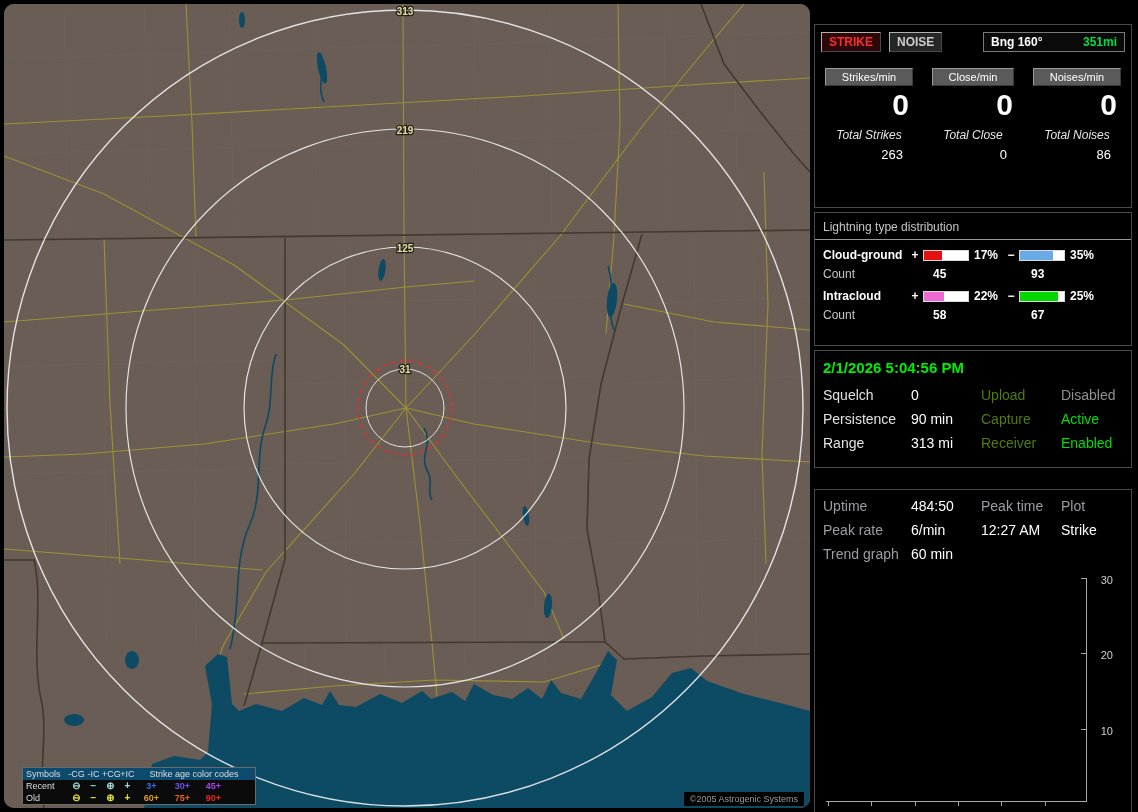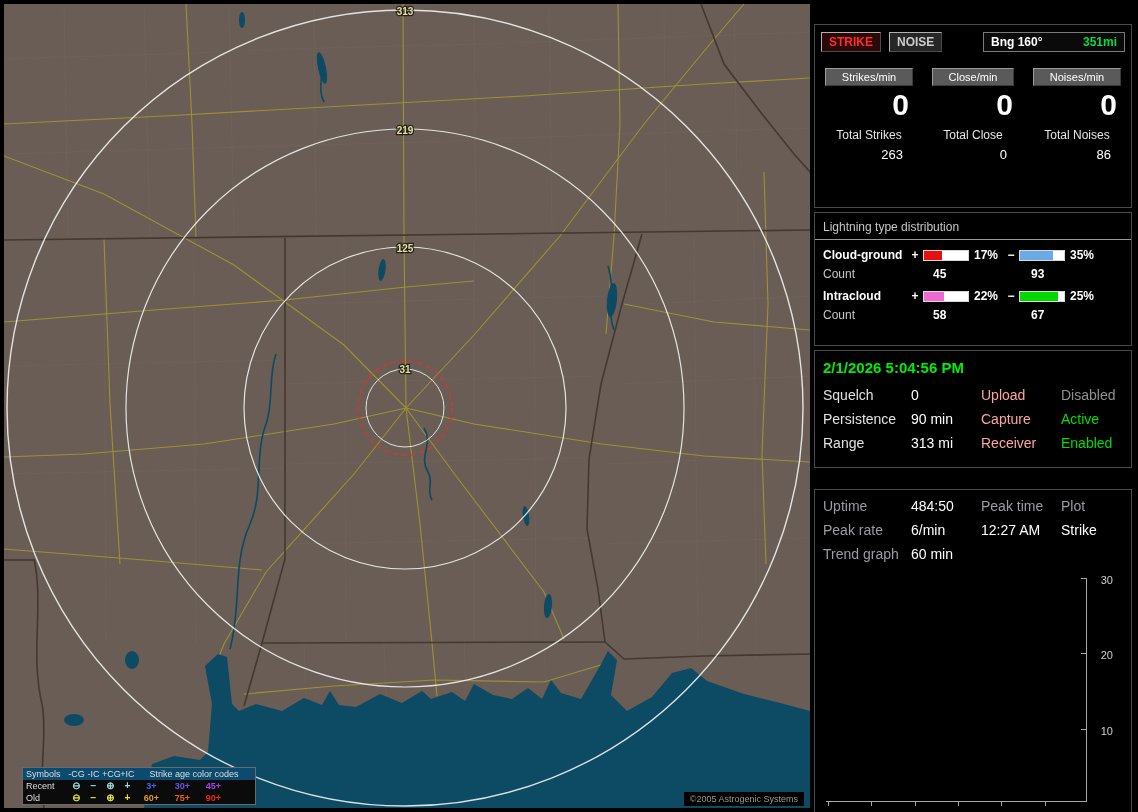--- a/index.html
+++ b/index.html
@@ -1,21 +1,21 @@
 <!DOCTYPE html>
 <html><head>
 <meta charset="utf-8">
 <style>
   * { margin:0; padding:0; box-sizing:border-box; }
   html,body { width:1138px; height:812px; background:#000; overflow:hidden;
               font-family:"Liberation Sans", sans-serif; }
 
   
   .map { position:absolute; left:4px; top:4px; width:806px; height:804px;
-         background:#695d55; overflow:hidden; }
+         background:#695d55; overflow:hidden;border-radius:10px; }
   .map svg { position:absolute; left:0; top:0; }
   .ring-label { font:bold 10px "Liberation Sans", sans-serif; fill:#e6dfa0;
                 paint-order:stroke; stroke:rgba(0,0,0,.65); stroke-width:2.5px; }
   .copyright { position:absolute; right:6px; bottom:2px; background:#000;
                color:#9a9a9a; font-size:9px; padding:2px 6px; }
 
   
   .legend { position:absolute; left:18px; bottom:3px; width:234px;
             background:#0b0b0b; border:1px solid #6a6a6a; font-size:9px; color:#ddd; }
   .lg-head { display:flex; background:#0c4a6e; padding:1px 3px; align-items:center; }
@@ -46,21 +46,21 @@
          display:flex; justify-content:space-between; }
 
   
   .stats-row { display:flex; margin-top:15px; padding:0 2px; }
   .stat-col { flex:1; text-align:center; }
   .chip { display:inline-block; background:#5a5a5a; color:#fff; font-size:11px;
           padding:2px 16px; min-width:72px;
           border:1px solid; border-color:#9c9c9c #3a3a3a #3a3a3a #9c9c9c; }
   .rate { font-size:30px; font-weight:bold; color:#fff; text-align:right;
           padding-right:12px; margin-top:3px; line-height:1.05; }
-  .total-label { font-size:12px; color:#e6e6e6; margin-top:7px; }
+  .total-label { font-size:12px; color:#e6e6e6; margin-top:7px;font-style:italic; }
   .total-val { font-size:13px; color:#fff; text-align:right; padding-right:18px; margin-top:5px; }
 
   
   .dist-title { color:#c6c6c6; font-size:12px; padding:7px 8px 5px;
                 border-bottom:1px solid #9a9a9a; }
   .dist-row { display:flex; align-items:center; padding:8px 8px 0; }
   .dist-name { width:86px; color:#fff; font-weight:bold; font-size:12px; }
   .sign { width:12px; color:#fff; font-weight:bold; text-align:center; font-size:12px; }
   .bar { width:46px; height:11px; background:#fff; border:1px solid #d8d8d8;
          margin:0 2px; position:relative; }
@@ -69,21 +69,21 @@
   .count-row { display:flex; padding:5px 8px 0; }
   .count-label { width:86px; color:#c6c6c6; font-size:12px; }
   .count-val { width:98px; color:#fff; font-weight:bold; font-size:12px; padding-left:24px; }
 
   
   .datetime { font-weight:bold; font-size:15px; padding:8px 8px 7px; }
   .status-rows { padding:4px 8px; }
   .srow { display:flex; font-size:14px; margin-bottom:8px; }
   .sl1 { width:88px; color:#e2e2e2; }
   .sv1 { width:70px; color:#fff; }
-  .sl2 { width:80px; color:#fca5a5; }
+  .sl2 { width:80px; color:#4d7c0f; }
   .sv2 { flex:1; color:#fff; }
   .srow2 .sl1, .srow2 .sl2 { color:#9c9ca4; }
 
   
   .graph { position:absolute; left:6px; right:6px; top:82px; bottom:6px; background:#000; }
   .axis-y { position:absolute; right:38px; top:6px; bottom:30px; width:1px; background:#a8a8a8; }
   .axis-x { position:absolute; left:5px; right:38px; bottom:30px; height:1px; background:#a8a8a8; }
   .ylab { position:absolute; right:12px; font-size:11px; color:#cfcfcf; transform:translateY(-50%); }
   .xlab { position:absolute; bottom:9px; font-size:11px; color:#cfcfcf; transform:translateX(-50%); white-space:nowrap; }
   .xtick { position:absolute; bottom:26px; width:1px; height:4px; background:#a8a8a8; }

